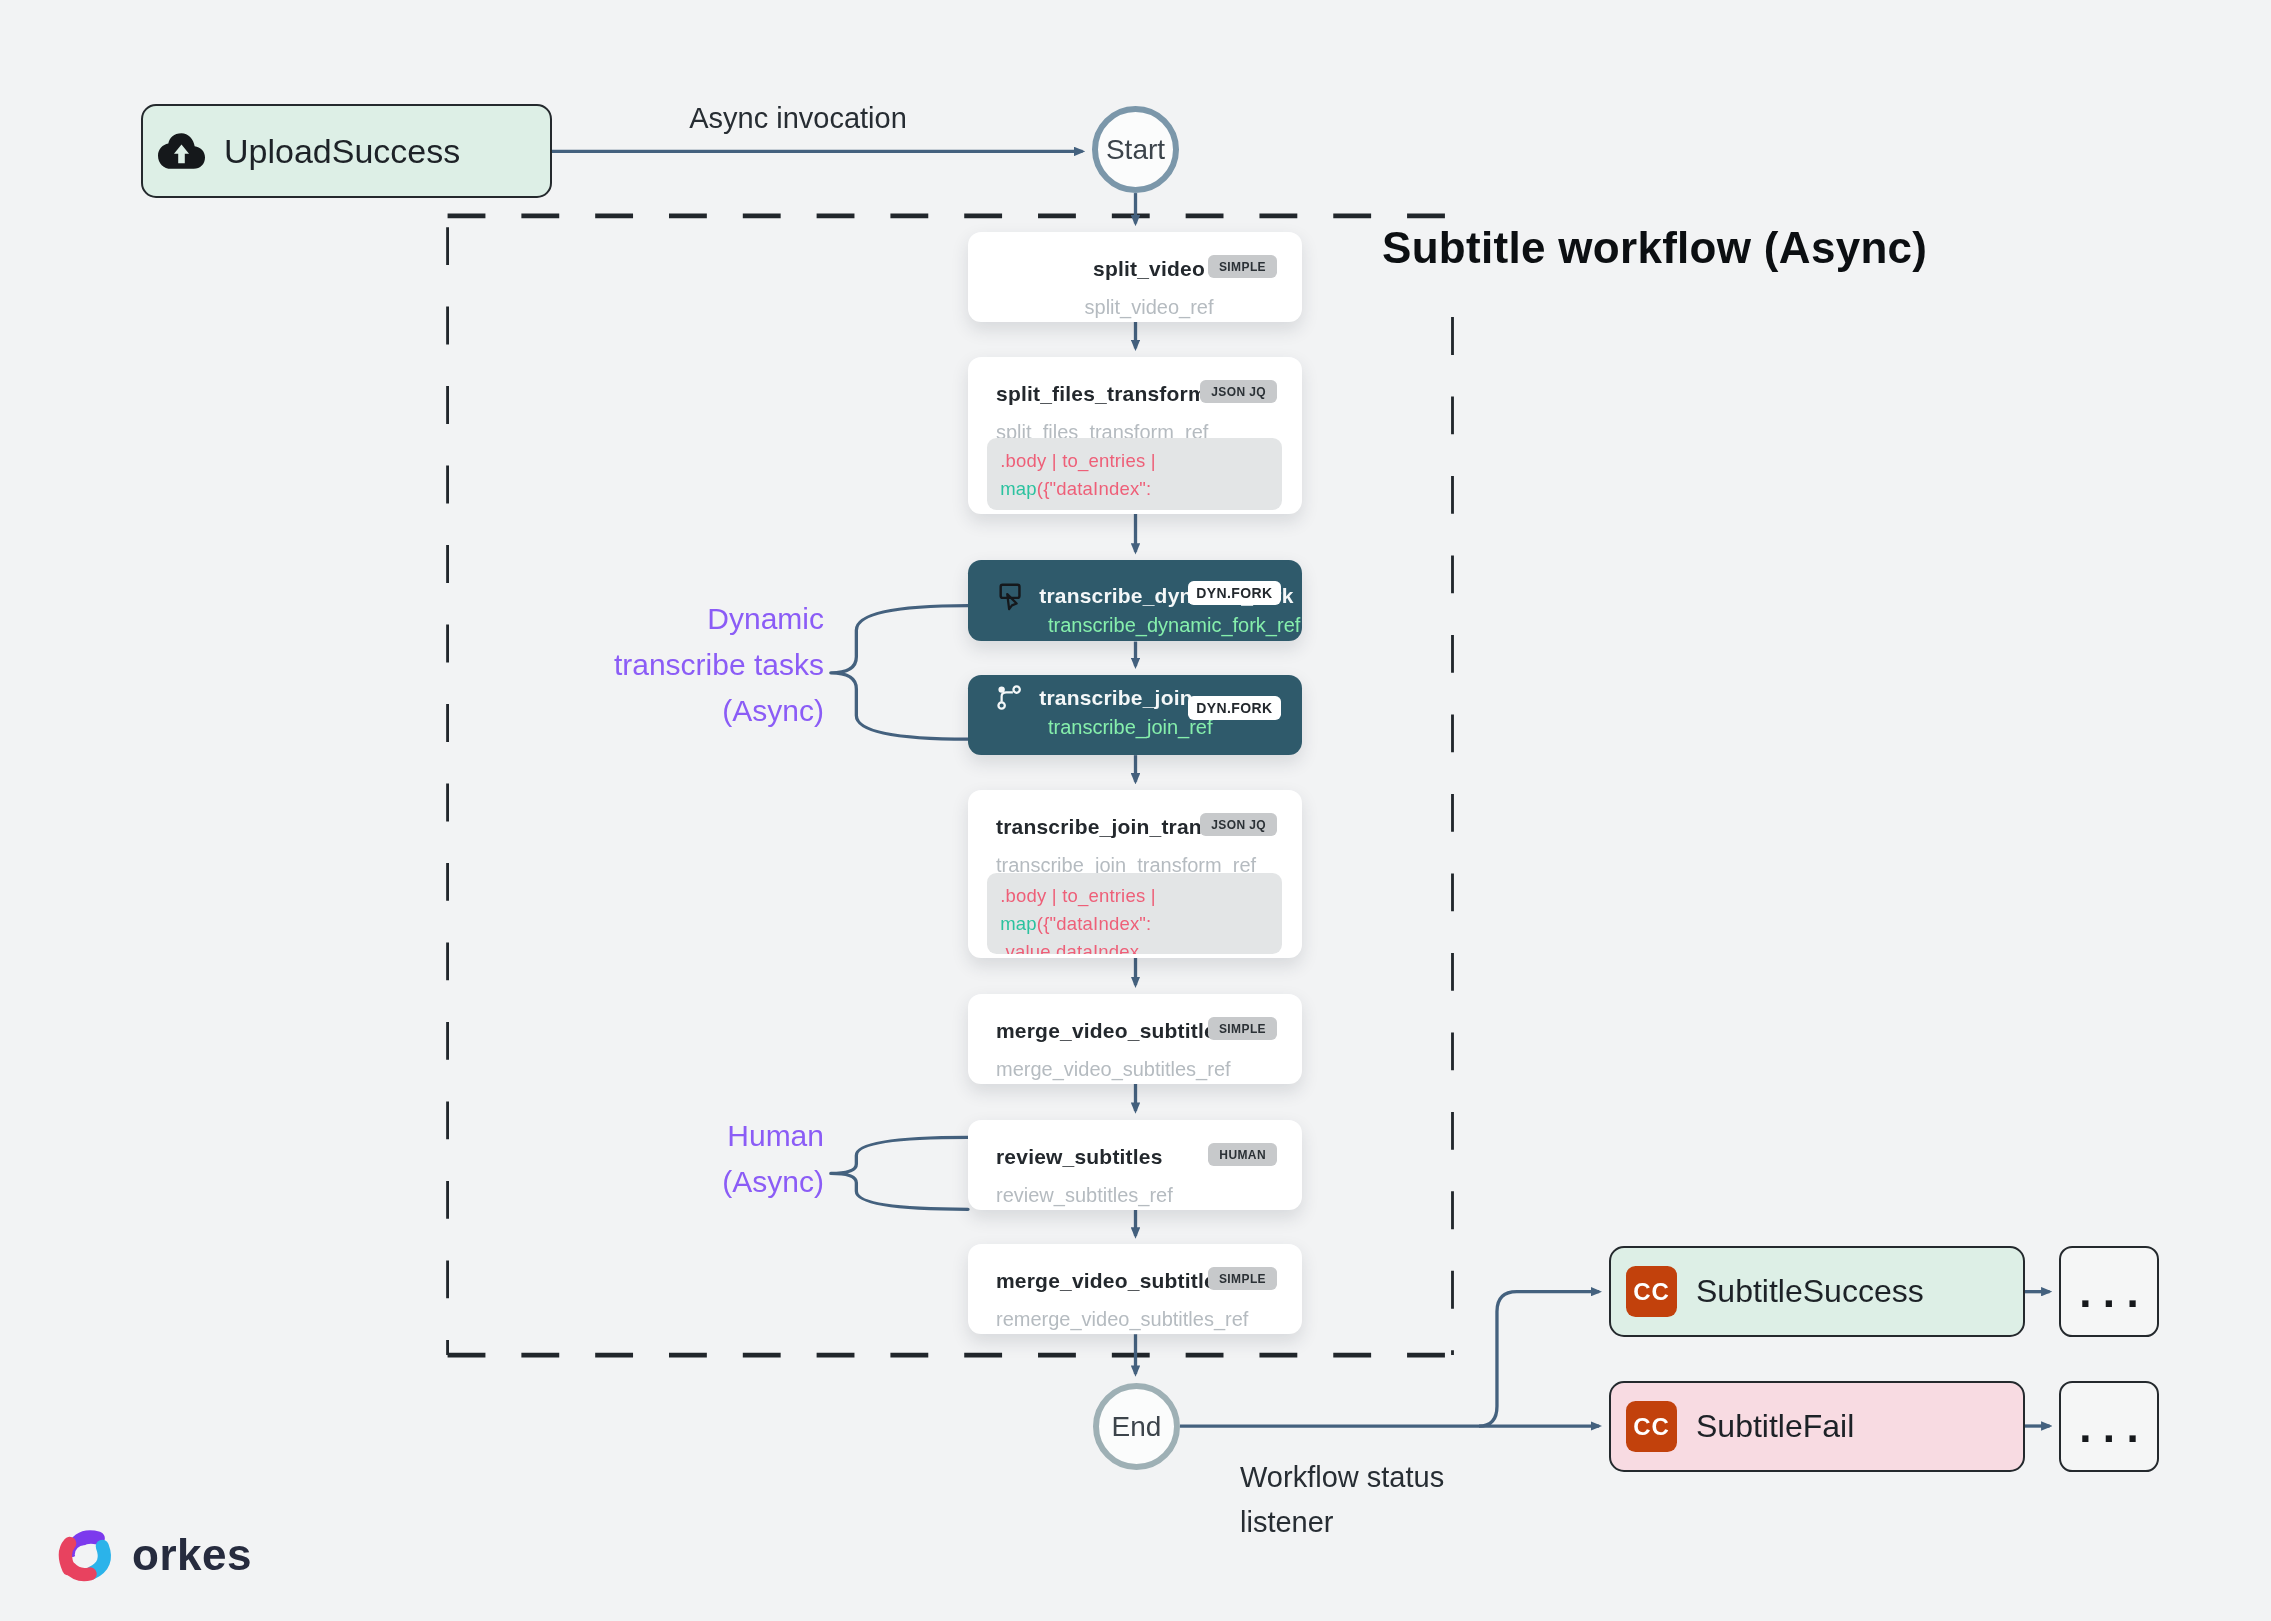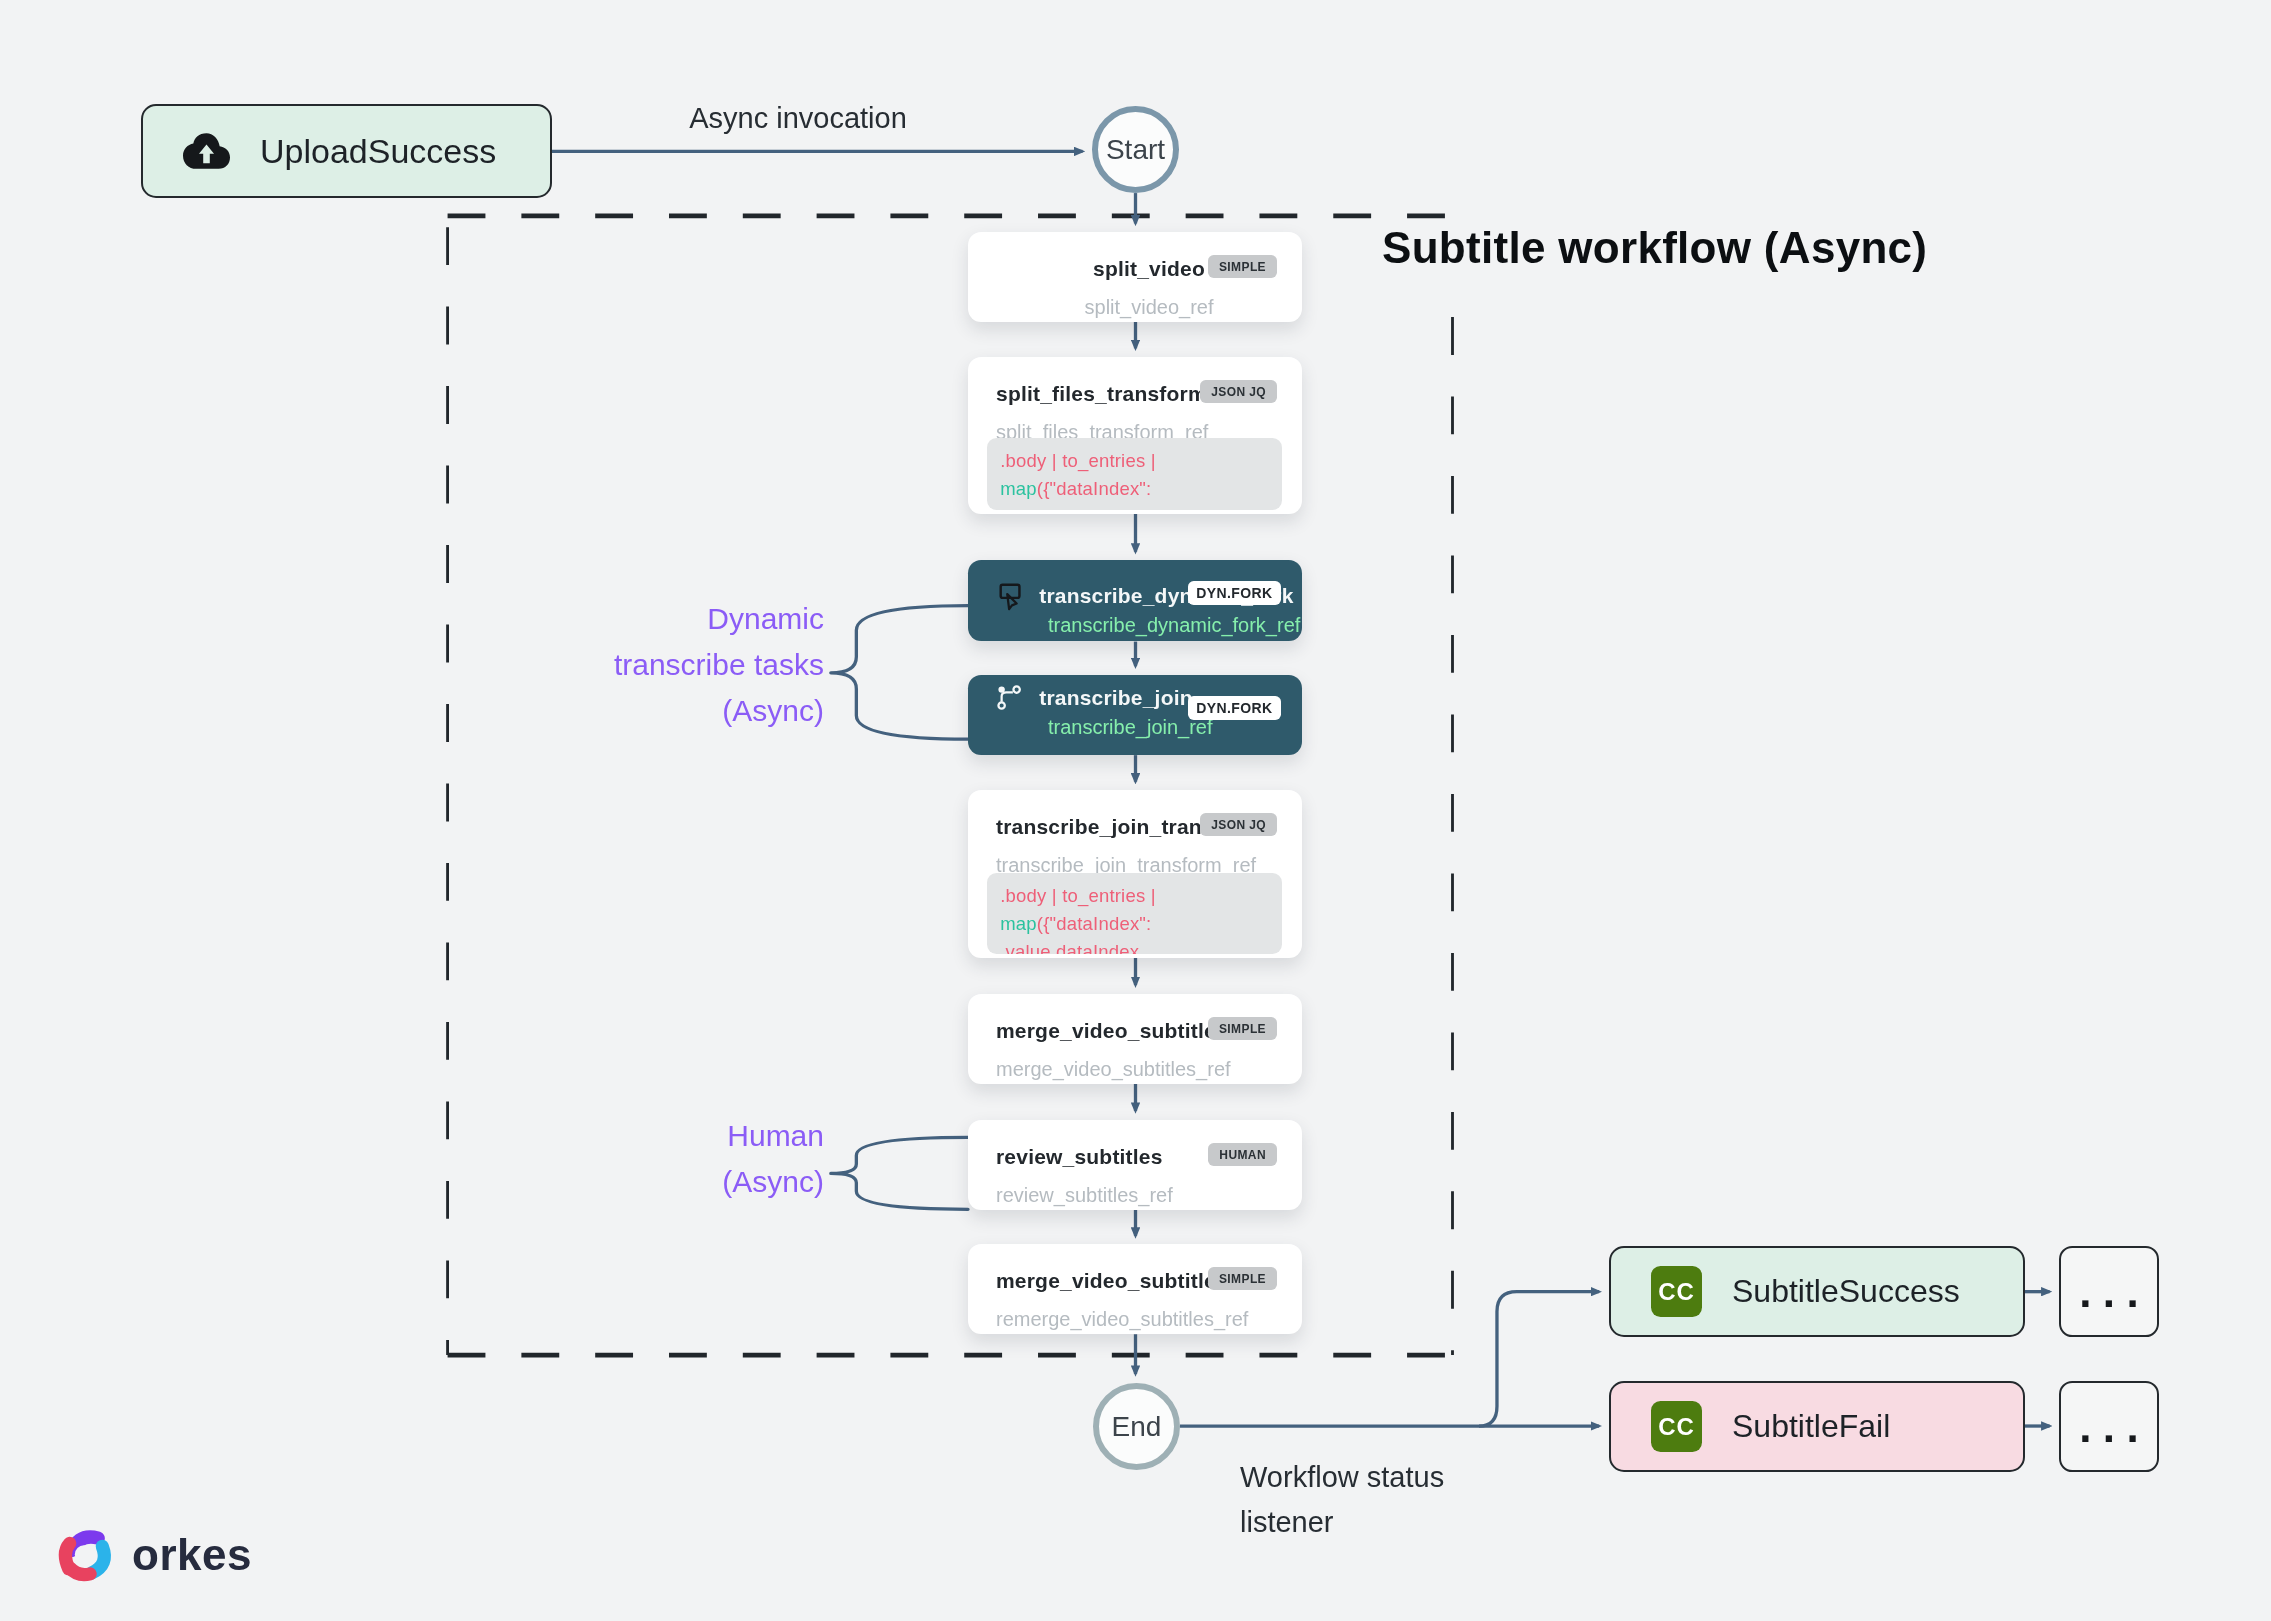--- a/index.html
+++ b/index.html
@@ -4,32 +4,32 @@
 <style>
   html,body{margin:0;padding:0;}
   body{
     width:2271px;height:1621px;position:relative;background:#f2f3f4;
     font-family:"Liberation Sans","DejaVu Sans",sans-serif;overflow:hidden;
   }
   svg.wires{position:absolute;left:0;top:0;pointer-events:none;}
 
   
   .event-box{
-    position:absolute;display:flex;align-items:center;gap:30px;
+    position:absolute;display:flex;align-items:center;gap:19px;
     border:2.8px solid #24292d;border-radius:15px;box-sizing:border-box;
-    padding-left:40px;font-size:34px;color:#1d2227;
+    padding-left:15px;font-size:34px;color:#1d2227;
   }
   .event-box.mint{background:#ddefe6;}
   .event-box.pink{background:#f8dbe2;}
   #upload-box{left:141px;top:104px;width:411px;height:94px;}
   #success-box{left:1609px;top:1246px;width:416px;height:91px;font-size:32px;}
   #fail-box{left:1609px;top:1381px;width:416px;height:91px;font-size:32px;}
 
   .cc-icon{
-    width:51px;height:51px;background:#4d7c0f;border-radius:9.5px;flex:0 0 auto;
+    width:51px;height:51px;background:#c2410c;border-radius:9.5px;flex:0 0 auto;
     display:flex;align-items:center;justify-content:center;
     color:#ffffff;font-size:24px;font-weight:700;letter-spacing:0.9px;
   }
   .dots-box{
     position:absolute;left:2059px;width:100px;height:91px;box-sizing:border-box;
     border:2.8px solid #24292d;border-radius:13.2px;background:#f5f6f6;
     display:flex;align-items:center;justify-content:center;
     font-size:44px;font-weight:700;color:#16191c;letter-spacing:11.4px;padding-left:11.4px;
   }
   #dots-success{top:1246px;} #dots-fail{top:1381px;}

